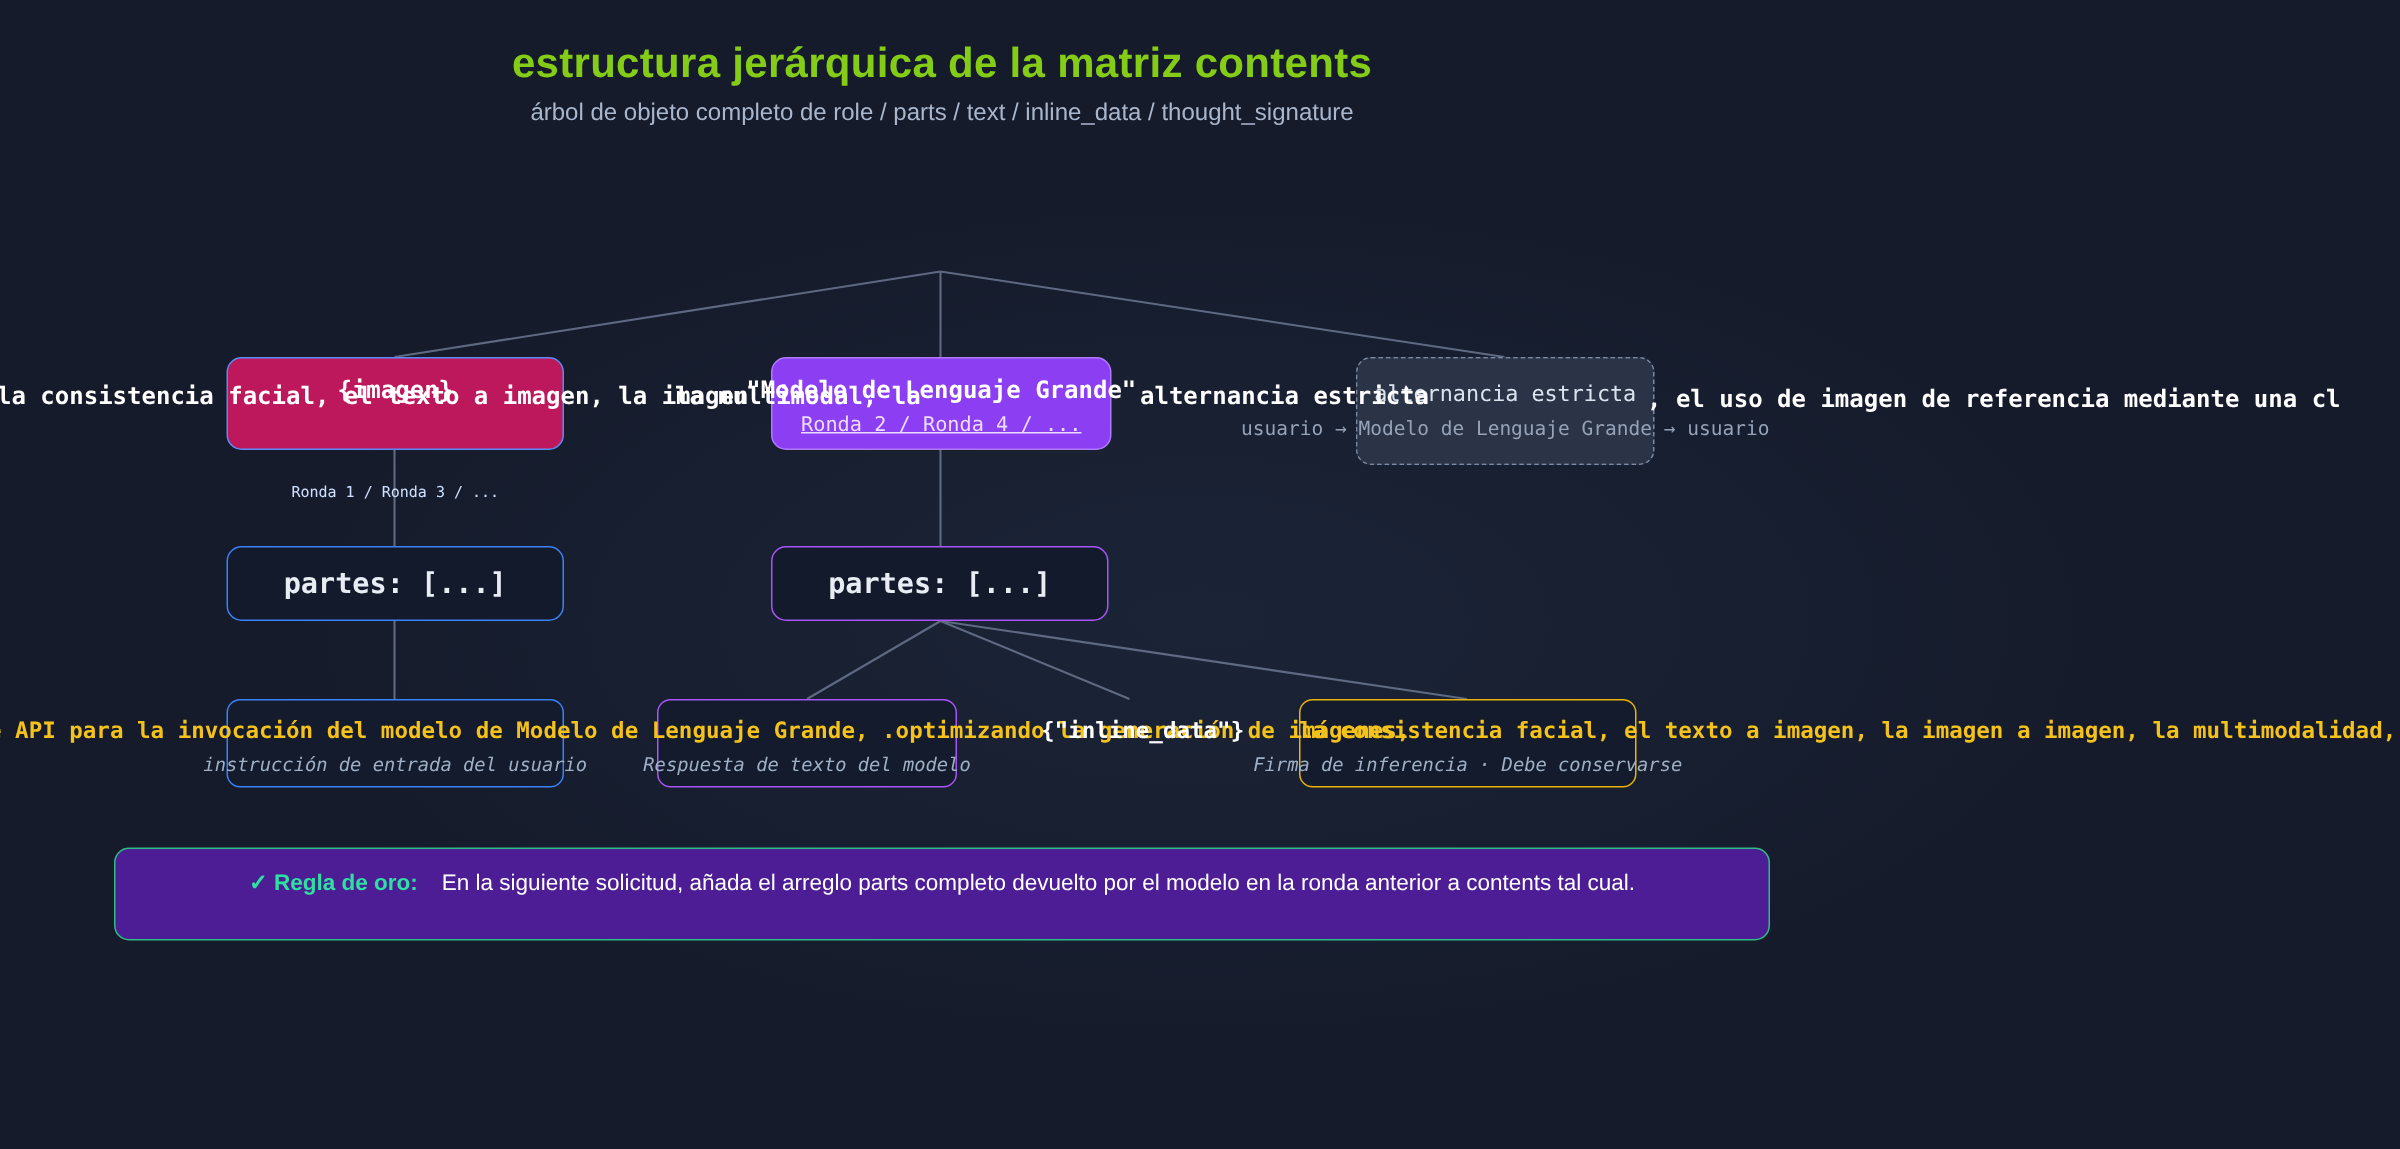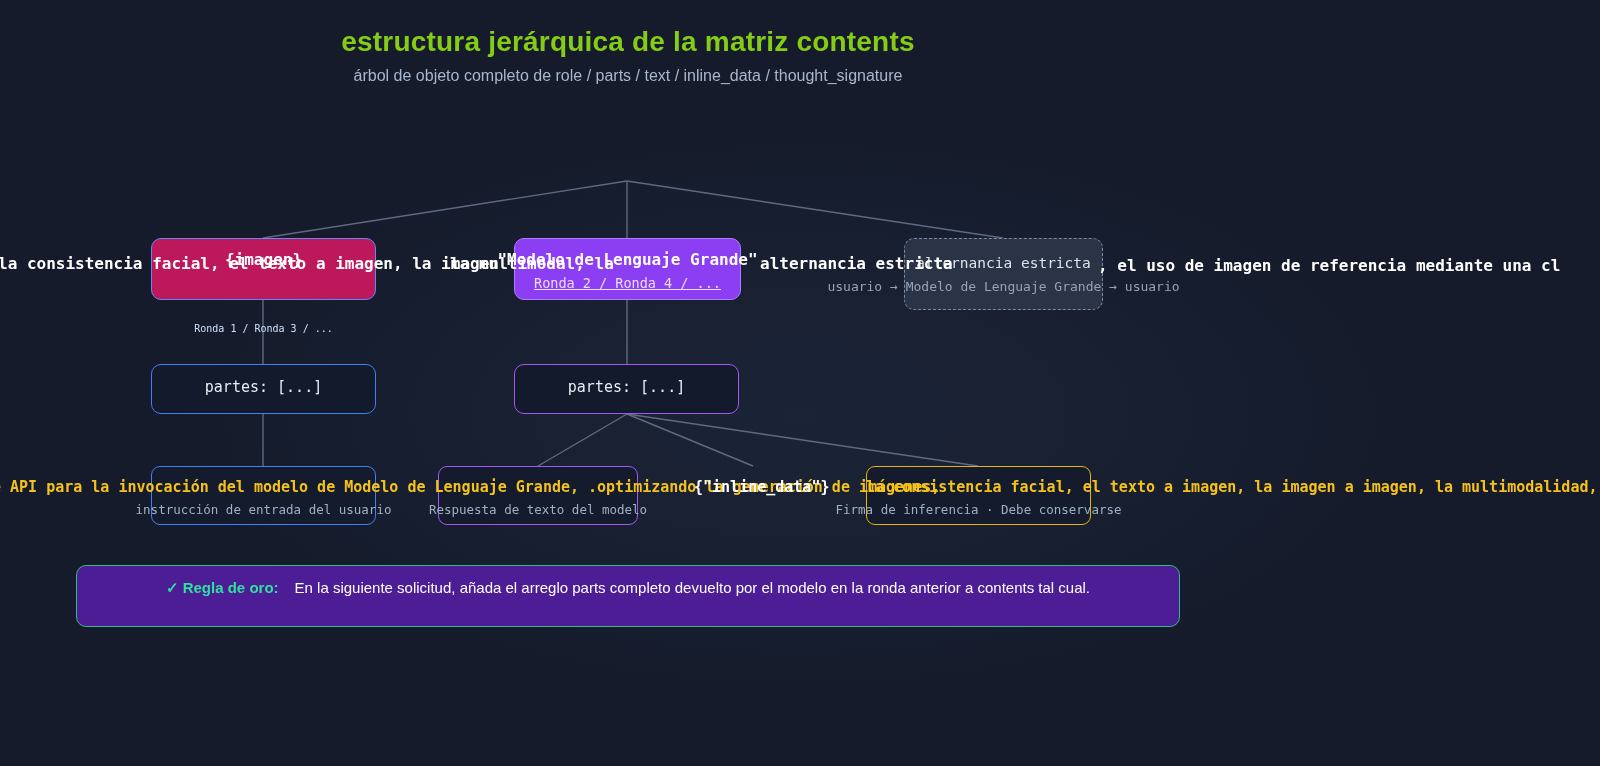--- a/index.html
+++ b/index.html
@@ -67,26 +67,26 @@
   }
   .n-note .cap.t{top:16px;font-size:14.5px;color:#dbe3ef;font-weight:normal;}
   .n-note .cap.s{top:40px;font-size:13px;color:#95a2b8;}
 
   
   .n-parts{
     top:364px;width:225px;height:50px;background:#121a2b;
   }
   .n-parts.left{left:151px;border:1.5px solid #3b82f6;}
   .n-parts.right{left:514px;border:1.5px solid #a855f7;}
-  .n-parts .cap.t{top:13px;font-size:15px;color:#e8ecf4;font-weight:normal;}
+  .n-parts .cap.t{top:13px;font-size:19px;color:#e8ecf4;font-weight:bold;}
 
   
   .leaf{top:466px;height:59px;background:#131b2c;border-radius:9px;}
   .leaf .cap.t{top:11px;font-size:15px;font-weight:bold;z-index:6;}
-  .leaf .cap.s{top:35px;font-size:12.5px;color:#9fb0c6;font-weight:normal;}
+  .leaf .cap.s{top:35px;font-size:12.5px;color:#9fb0c6;font-weight:normal;font-style:italic;}
   .leaf-1{left:151px;width:225px;border:1.5px solid #3b82f6;}
   .leaf-2{left:438px;width:200px;border:1.5px solid #a855f7;}
   .leaf-3{left:653px;width:200px;border:1.5px solid #e8740c;}
   .leaf-4{left:866px;width:225px;border:1.5px solid #eab308;}
   .leaf .cap.t{color:#f4c21a;}
 
   
   .bleed{
     position:absolute;white-space:nowrap;
     font-family:"DejaVu Sans Mono","Liberation Mono",monospace;

